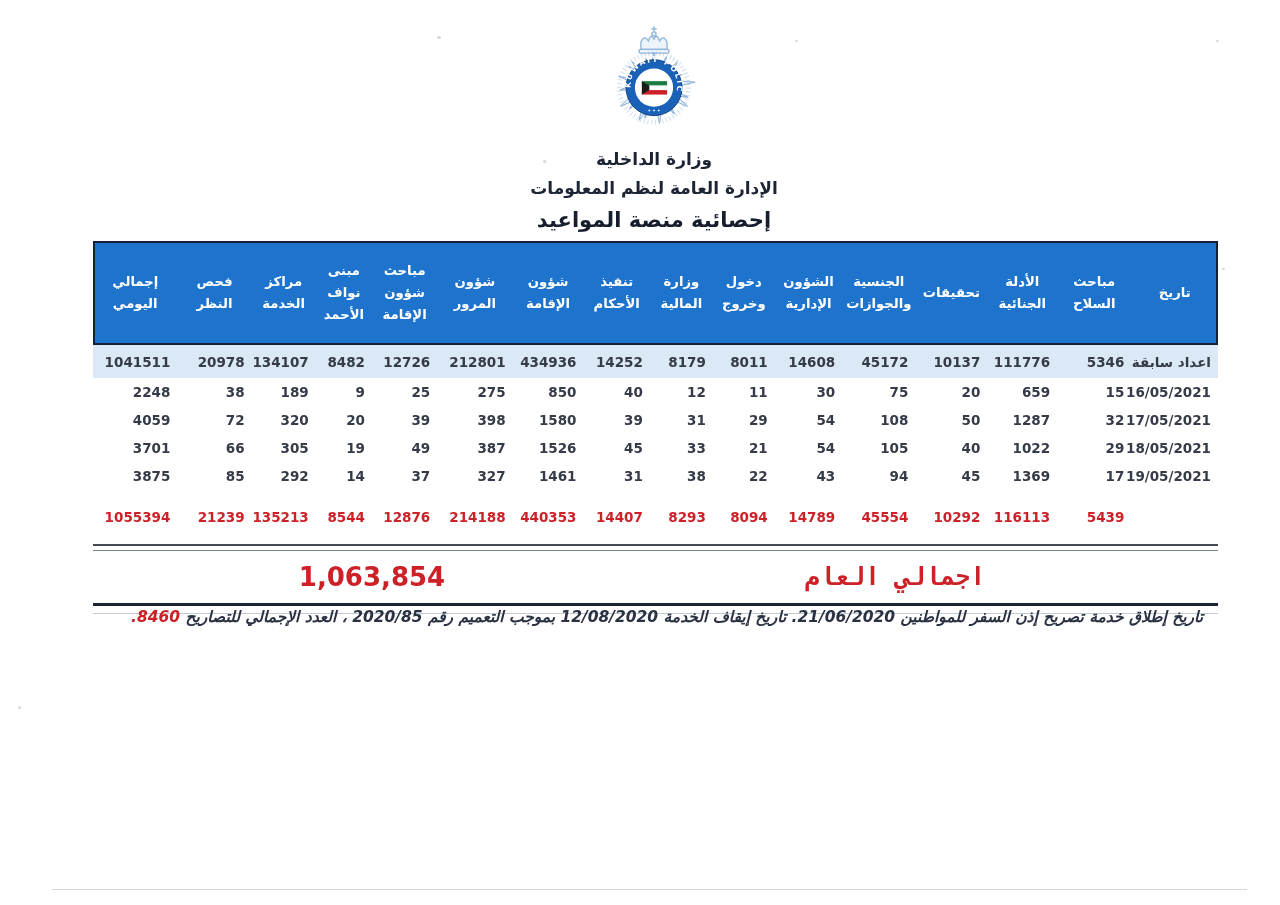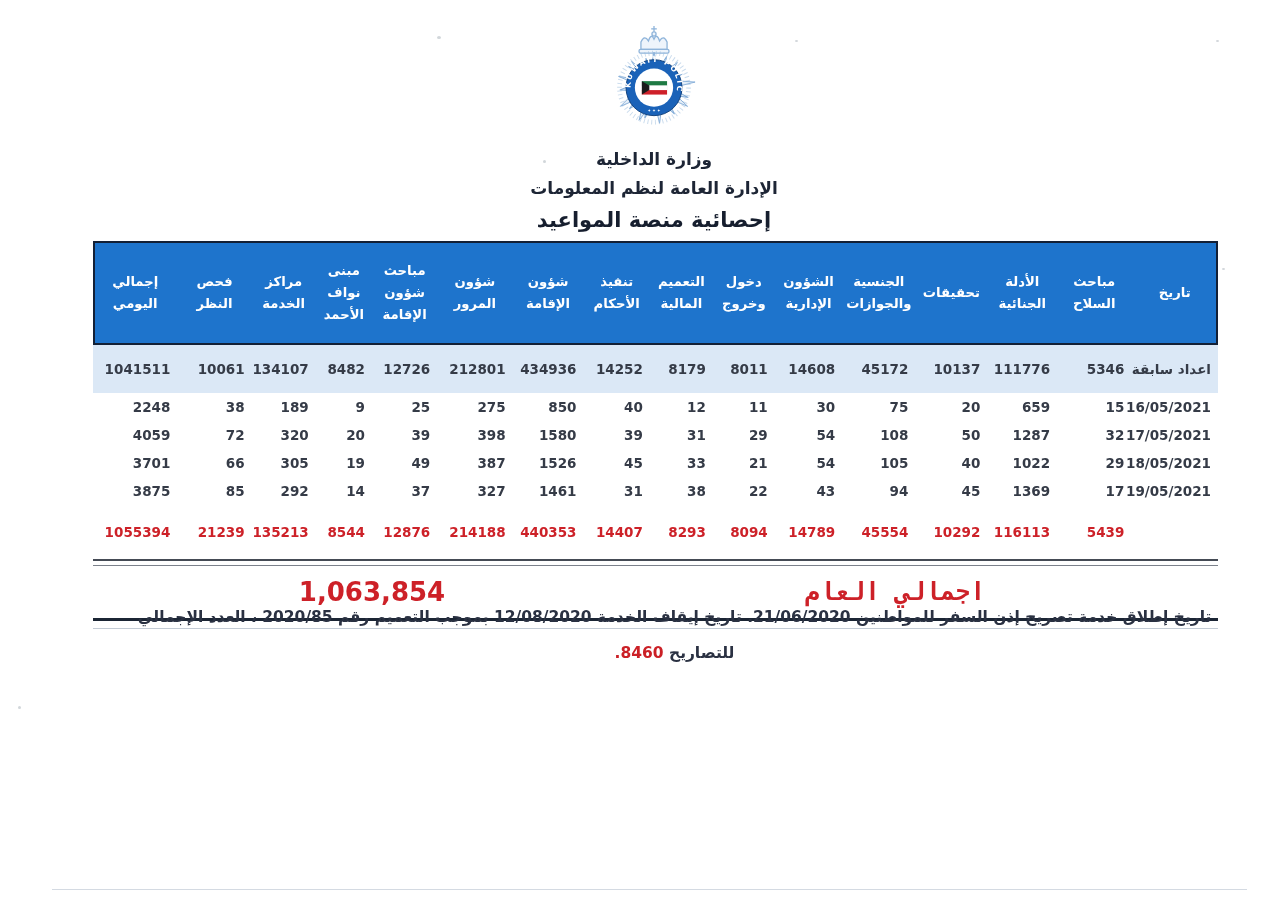--- a/index.html
+++ b/index.html
@@ -44,21 +44,21 @@
     color:#ffffff; font-size:13.2px; font-weight:bold;
     text-align:center; vertical-align:middle;
     line-height:1.65; padding:0 2px;
   }
   tbody td {
     height:28px; font-size:13.5px; font-weight:bold;
     color:#353b47; text-align:right; padding:0 7px 0 0;
     white-space:nowrap;
   }
   tbody tr.prev-row { background:#dbe8f6; }
-  tbody tr.prev-row td { height:48px; }
+  tbody tr.prev-row td { height:33px; }
   tbody tr.totals-row td {
     color:#cd2128; padding-top:13px; padding-bottom:11px;
   }
 
   .double-line {
     height:4px; margin-top:2px;
     border-top:2px solid #454b55;
     border-bottom:1.5px solid #7b818b;
   }
   .grand-band { position:relative; height:52px; direction:ltr; }
@@ -77,23 +77,24 @@
   }
   .thick-line {
     height:7px;
     border-top:3.5px solid #1b2534;
     border-bottom:1px solid #c3cbd5;
   }
 
   
   .footer-block {
     position:absolute; top:599px; right:62px; width:1087px;
-    direction:rtl; text-align:center;
+    direction:rtl; text-align:left;
     color:#2a3142; font-weight:bold; font-size:15.5px;
     line-height:36px;
+    font-style:italic;
   }
   .footer-red { color:#cb2026; }
 
   
   .speck { position:absolute; background:#9aa3ae; border-radius:50%; opacity:.45; }
   .page-edge-line {
     position:absolute; top:889px; left:52px; width:1195px;
     border-top:1.5px solid #ccd4dd; opacity:.85;
   }
 </style>
@@ -165,21 +166,21 @@
       </colgroup>
     <thead>
         <tr>
           <th>تاريخ</th>
           <th>مباحث السلاح</th>
           <th>الأدلة الجنائية</th>
           <th>تحقيقات</th>
           <th>الجنسية والجوازات</th>
           <th>الشؤون الإدارية</th>
           <th>دخول وخروج</th>
-          <th>التعميم المالية</th>
+          <th>وزارة المالية</th>
           <th>تنفيذ الأحكام</th>
           <th>شؤون الإقامة</th>
           <th>شؤون المرور</th>
           <th>مباحث شؤون الإقامة</th>
           <th>مبنى نواف الأحمد</th>
           <th>مراكز الخدمة</th>
           <th>فحص النظر</th>
           <th>إجمالي اليومي</th>
         </tr>
       </thead>
@@ -192,21 +193,21 @@
           <td>45172</td>
           <td>14608</td>
           <td>8011</td>
           <td>8179</td>
           <td>14252</td>
           <td>434936</td>
           <td>212801</td>
           <td>12726</td>
           <td>8482</td>
           <td>134107</td>
-          <td>10061</td>
+          <td>20978</td>
           <td>1041511</td>
         </tr>
         <tr>
           <td>16/05/2021</td>
           <td>15</td>
           <td>659</td>
           <td>20</td>
           <td>75</td>
           <td>30</td>
           <td>11</td>

